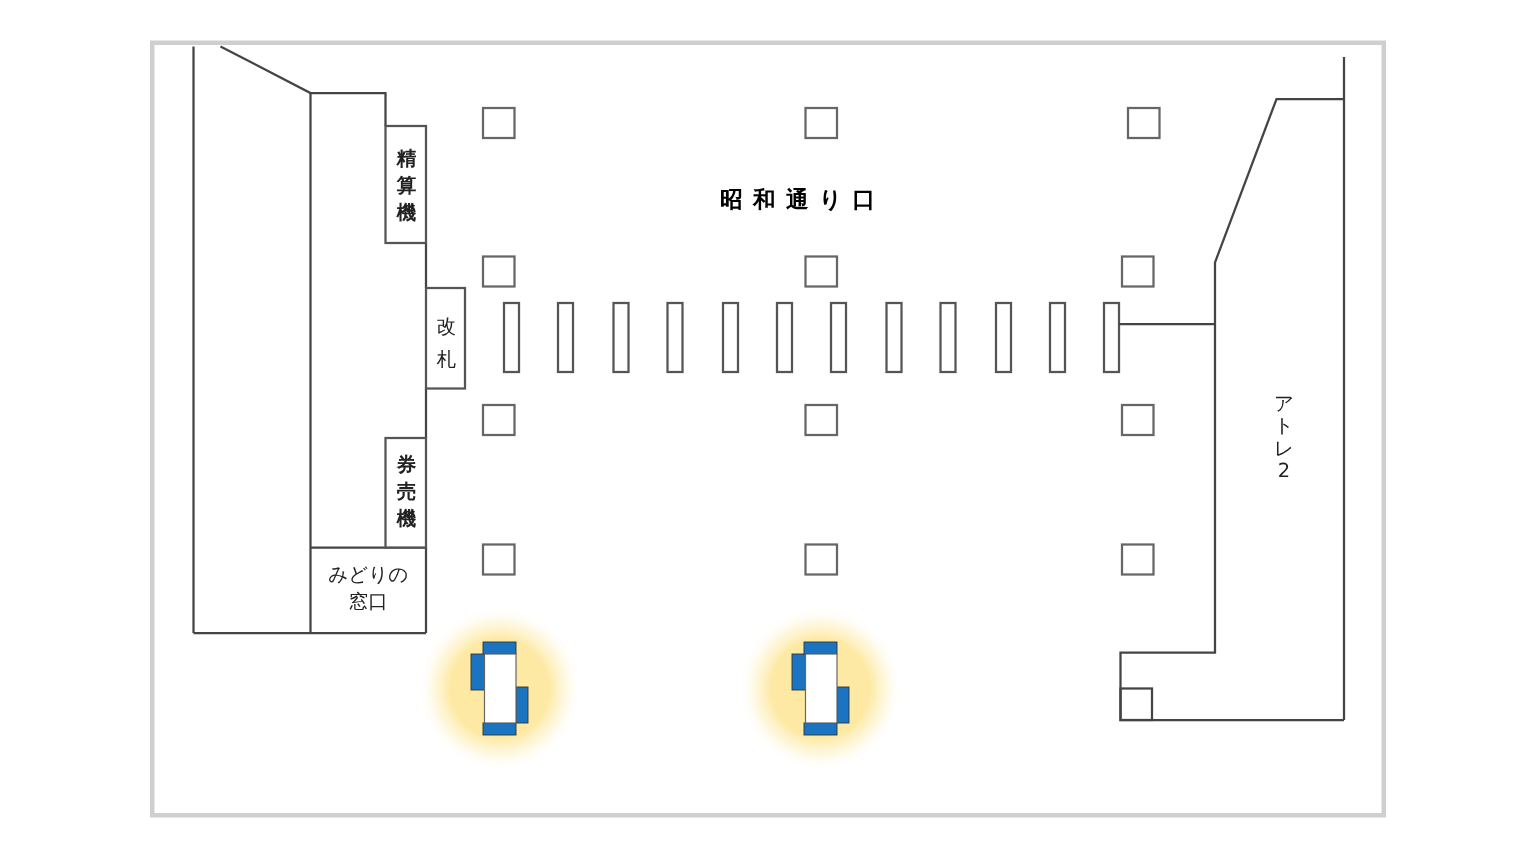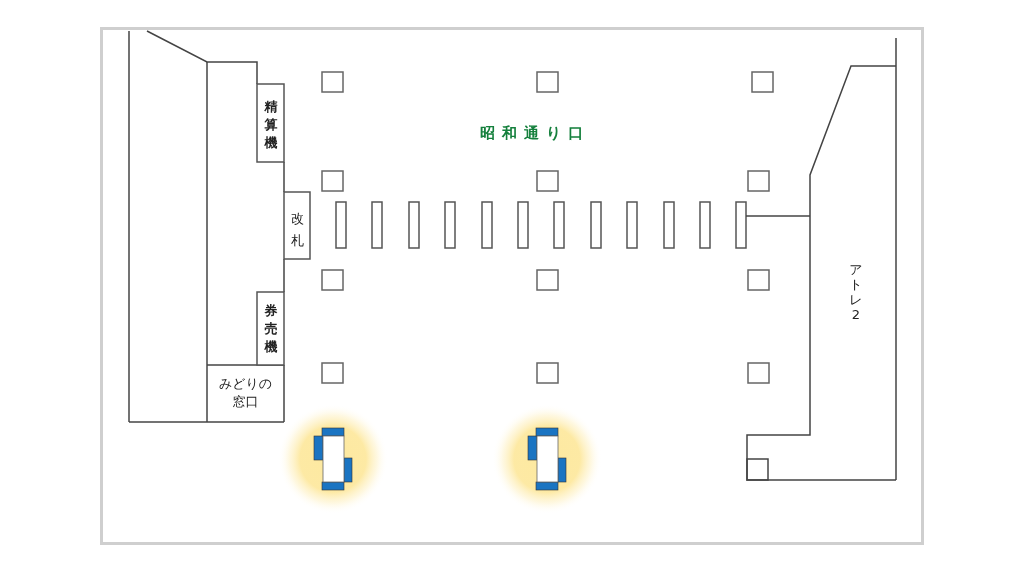--- a/index.html
+++ b/index.html
@@ -9,21 +9,21 @@
                border:3px solid #cfcfcf; background:#ffffff; }
   svg#map { position:absolute; left:0; top:0; width:1024px; height:576px; }
   .wall { stroke:#444; stroke-width:1.5; fill:none; }
   .box  { stroke:#555; stroke-width:1.5; fill:#fff; }
   .pillar { stroke:#666; stroke-width:1.5; fill:#fff; }
   .gate { stroke:#555; stroke-width:1.5; fill:#fff; }
   .vlabel { position:absolute; color:#222; font-size:13px; line-height:16px;
             text-align:center; font-weight:bold; }
   .vlabel span { display:block; }
   #exit-label { position:absolute; left:480px; top:124px; font-size:15px; font-weight:bold;
-                color:#15803d; letter-spacing:7px; }
+                color:#000000; letter-spacing:7px; }
   #midori-label { position:absolute; left:207px; top:375px; width:77px; text-align:center;
                   font-size:13px; line-height:18px; color:#222; }
   #atre-label { position:absolute; left:846px; top:262px; width:20px; font-size:13px;
                 line-height:15px; color:#222; text-align:center; }
   #atre-label span { display:block; }
 </style>
 </head>
 <body>
 
 <div id="map-frame"></div>

